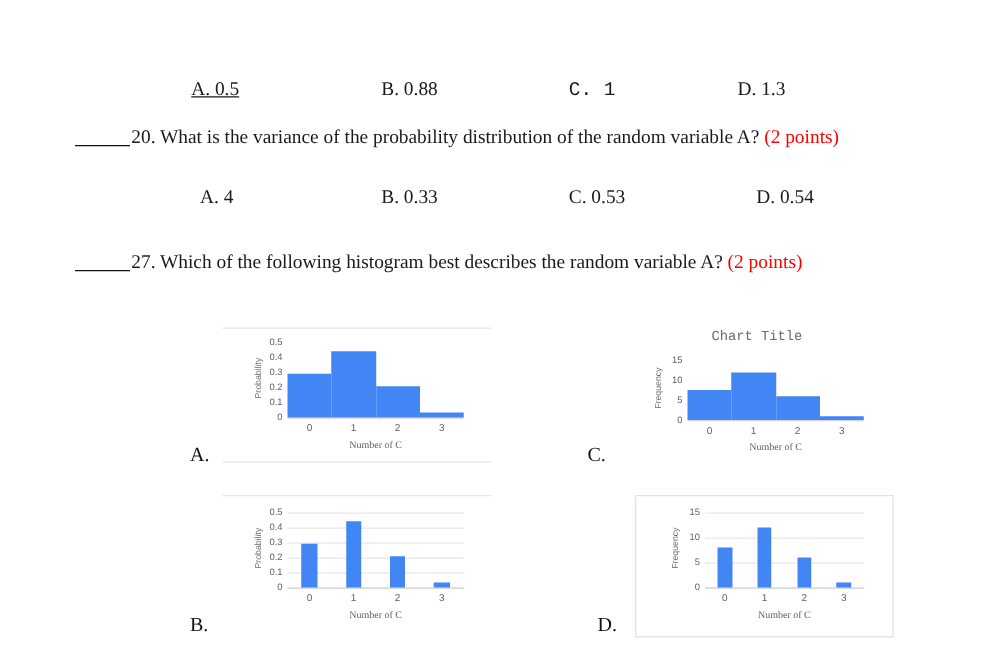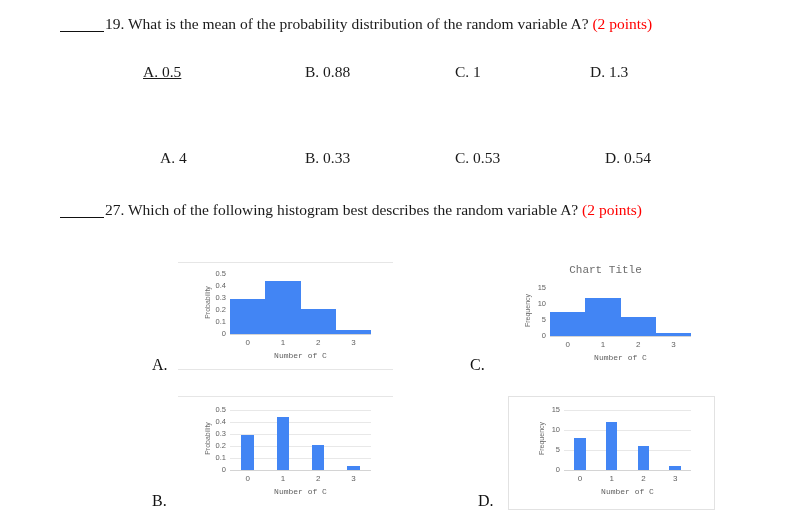--- a/index.html
+++ b/index.html
@@ -45,21 +45,21 @@
     text-align:right;white-space:nowrap;
   }
   .xtick{
     position:absolute;
     font-family:"Liberation Sans", sans-serif;
     font-size:8px;color:#5f5f5f;
     text-align:center;white-space:nowrap;
   }
   .xtitle{
     position:absolute;
-    font-family:Liberation Mono, monospace;
+    font-family:Liberation Serif, serif;
     font-size:8px;color:#5f5f5f;
     text-align:center;white-space:nowrap;
   }
   .ctitle{
     position:absolute;
     font-family:Liberation Mono, monospace;
     font-size:11px;color:#6b6b6b;
     text-align:center;white-space:nowrap;
   }
   .grid{position:absolute;height:1px;background:#e8e8e8;}
@@ -71,34 +71,34 @@
     font-size:16px;
     font-family:"Liberation Serif", serif;
     color:#111;
   }
 </style>
 </head>
 <body>
 
 <div class="page">
 
-  <div class="qblock" style="top:14px;">
+  <div class="opts" style="position:absolute;left:60px;top:62px;">
+    <span class="opt" style="left:93px;text-decoration:underline;">A. 0.5</span>
+    <span class="opt" style="left:245px;">B. 0.88</span>
+    <span class="opt" style="left:395px;font-family:Liberation Mono, monospace;">C. 1</span>
+    <span class="opt" style="left:530px;">D. 1.3</span>
+  </div>
+
+  <div class="qblock" style="top:100px;">
     <div class="qline">
-      <span class="blank"></span><span>19.</span>
-      <span>What is the mean of the probability distribution of the random variable A?</span>
+      <span class="blank"></span><span>20.</span>
+      <span>What is the variance of the probability distribution of the random variable A?</span>
       <span class="red">(2 points)</span>
     </div>
   </div>
-  <div class="opts" style="position:absolute;left:60px;top:62px;">
-    <span class="opt" style="left:83px;text-decoration:underline;">A. 0.5</span>
-    <span class="opt" style="left:245px;">B. 0.88</span>
-    <span class="opt" style="left:395px;">C. 1</span>
-    <span class="opt" style="left:530px;">D. 1.3</span>
-  </div>
-
   <div class="opts" style="position:absolute;left:60px;top:148px;">
     <span class="opt" style="left:100px;">A. 4</span>
     <span class="opt" style="left:245px;text-align:center;">B. 0.33</span>
     <span class="opt" style="left:395px;">C. 0.53</span>
     <span class="opt" style="left:545px;">D. 0.54</span>
   </div>
 
   <div class="qblock" style="top:200px;">
     <div class="qline">
       <span class="blank"></span><span>27.</span>

